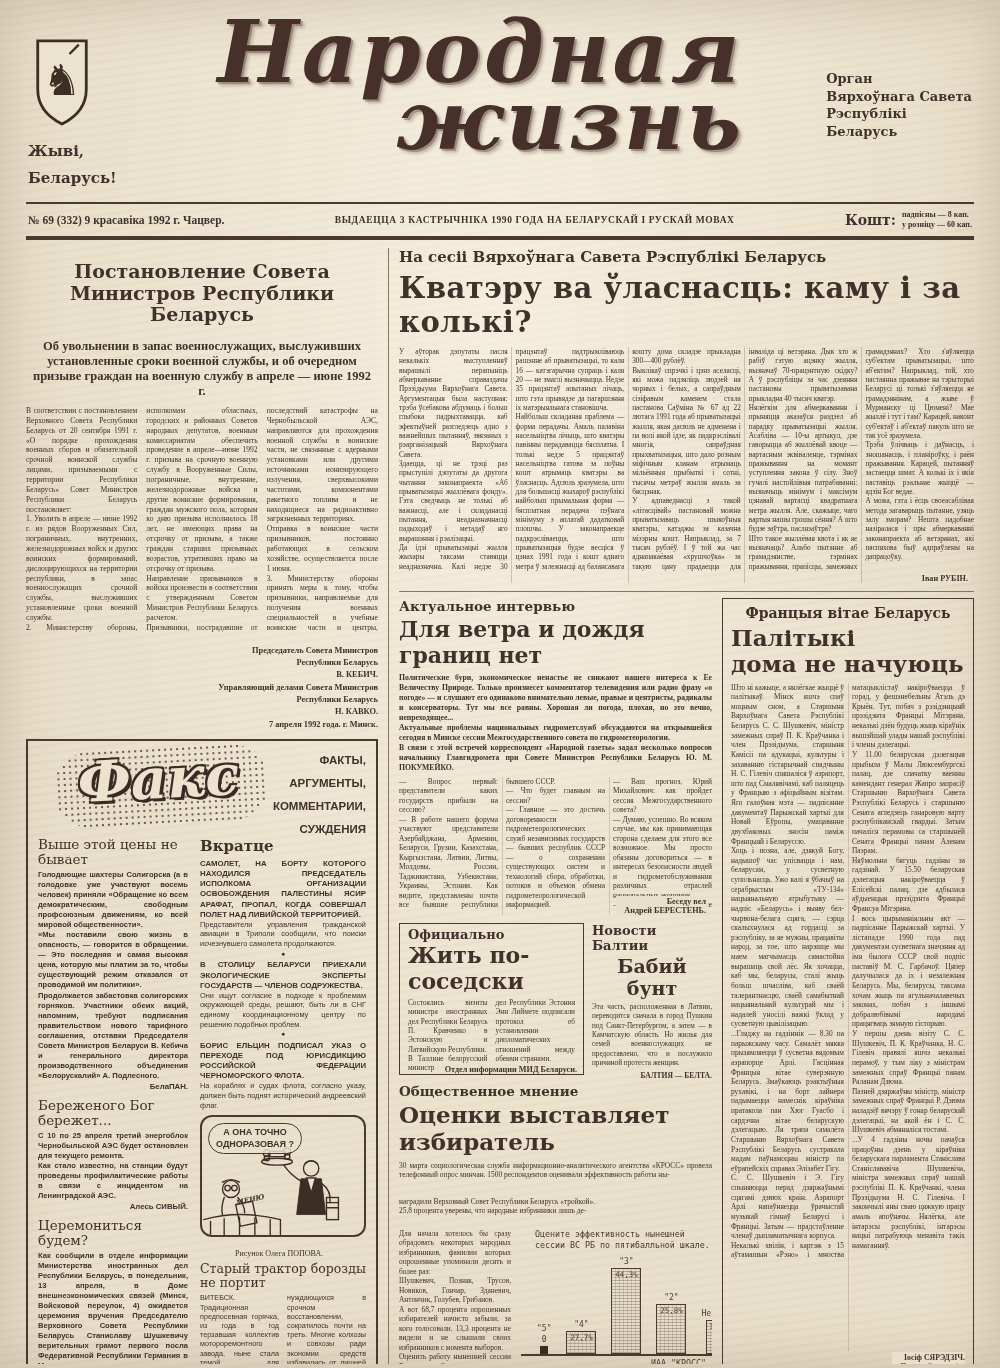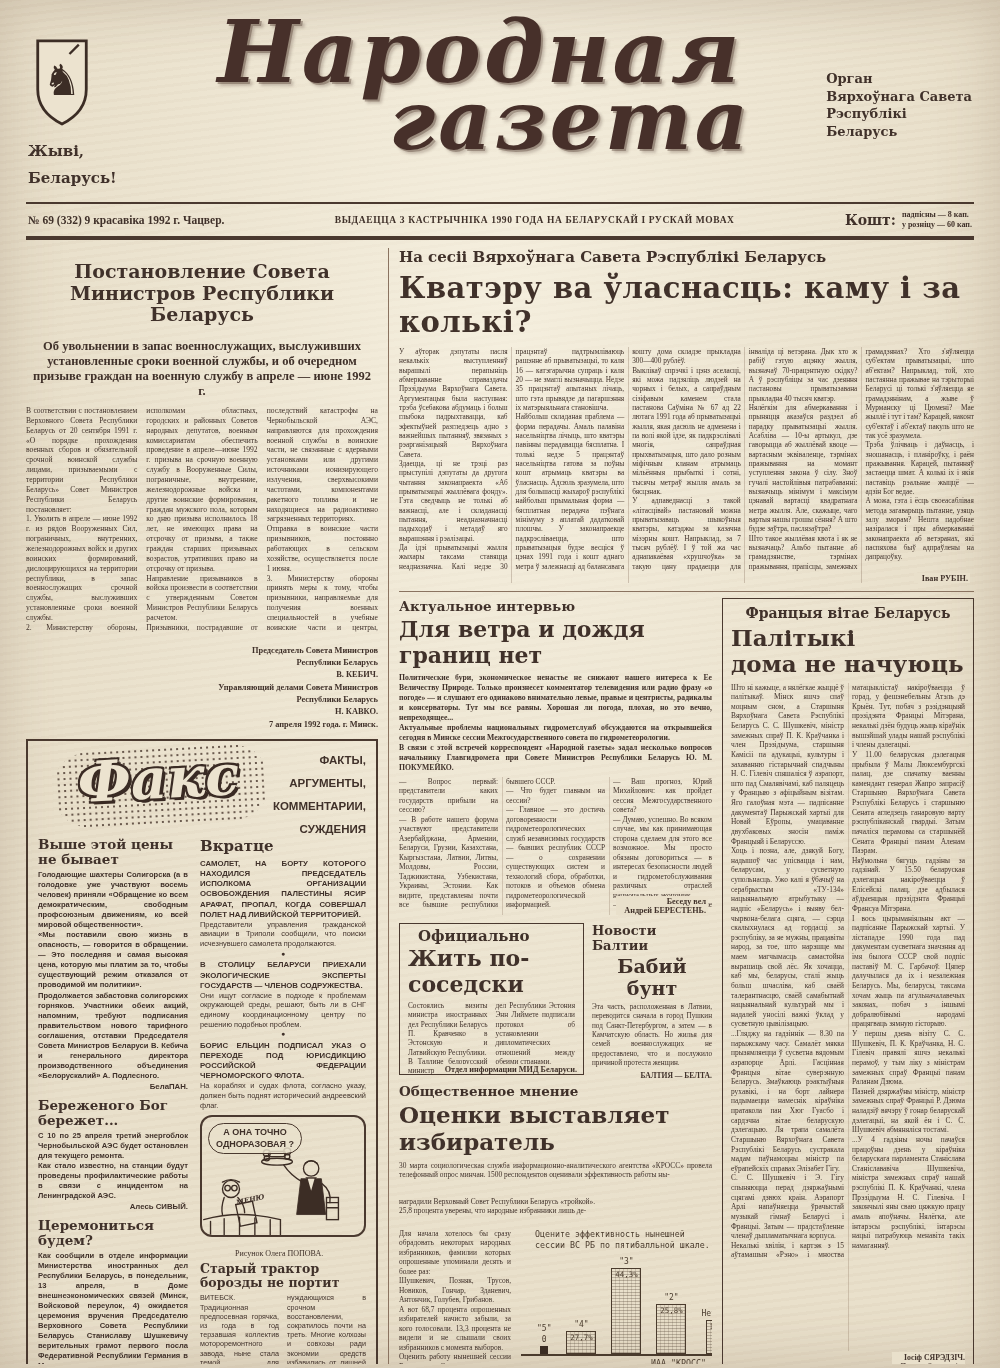--- a/index.html
+++ b/index.html
@@ -59,21 +59,21 @@
   .faks-logo span{
     position:absolute;left:22px;top:-2px;font-family:"DejaVu Serif",serif;font-style:italic;font-weight:bold;
     font-size:56px;color:#ece3cf;
     text-shadow:-2px -2px 0 #3a2b24,2px -2px 0 #3a2b24,-2px 2px 0 #3a2b24,2px 2px 0 #3a2b24,3px 3px 0 #3a2b24;
   }
   .faks-tagline{font-family:"Liberation Sans",sans-serif;font-weight:bold;font-size:11.5px;text-align:right;line-height:2.0;margin-top:2px;}
   .faks-tagline span{display:block;}
   .faks-cols{display:flex;gap:12px;flex:1;min-height:0;margin-top:2px;}
   .faks-colA{width:150px;flex:none;overflow:hidden;}
   .faks-colB{flex:1;min-width:0;overflow:hidden;}
-  .fh{font-family:"DejaVu Serif",serif;font-weight:bold;font-size:13.5px;line-height:1.12;margin:7px 0 3px;}
+  .fh{font-family:"DejaVu Serif",serif;font-weight:normal;font-size:13.5px;line-height:1.12;margin:7px 0 3px;}
   .fbody{font-family:"Liberation Sans",sans-serif;font-size:7.6px;line-height:1.32;text-align:justify;}
   .fbody.b{font-weight:bold;}
   .fby{font-family:"Liberation Sans",sans-serif;font-weight:bold;font-size:7.8px;text-align:right;margin:1px 0 2px;}
   .brief-h{font-family:"DejaVu Serif",serif;font-weight:bold;font-size:15px;margin:0 0 4px;}
   .brief .lead{font-family:"Liberation Sans",sans-serif;font-weight:bold;font-size:7.8px;line-height:1.3;text-align:justify;}
   .brief .tail{font-family:"Liberation Sans",sans-serif;font-size:7.4px;line-height:1.3;text-align:justify;}
   .brief .sep{text-align:center;font-size:7px;line-height:1.1;margin:2px 0;}
   .cartoon{position:relative;border:2px solid #4a392f;border-radius:12px;height:118px;margin:5px 0 2px;overflow:hidden;}
   .bubble{
     position:absolute;left:6px;top:6px;z-index:2;border:1.6px solid #4a392f;border-radius:16px;
@@ -92,21 +92,21 @@
   
   .lower-row{display:flex;gap:10px;margin-top:8px;height:796px;border-top:1px solid #8a7360;padding-top:6px;box-sizing:border-box;}
   .mid-col{flex:1;min-width:0;}
   .int-kicker{font-family:"DejaVu Serif",serif;font-weight:bold;font-size:13.5px;}
   .int-headline{font-family:"DejaVu Serif",serif;font-weight:bold;font-size:22px;margin:2px 0 5px;}
   .int-intro{font-size:7.7px;font-weight:bold;line-height:1.3;text-align:justify;margin-bottom:4px;}
   .int-wrap{position:relative;}
   .int-body{column-count:3;column-gap:8px;column-rule:1px solid rgba(138,115,96,.3);font-size:7.4px;line-height:1.28;text-align:justify;height:138px;overflow:hidden;}
   .official-row{display:flex;gap:8px;margin-top:8px;height:152px;}
   .official{flex:1.6;border:1.5px solid #4a392f;padding:3px 8px;position:relative;overflow:hidden;}
-  .off-kicker{font-family:"DejaVu Serif",serif;font-weight:bold;font-size:15px;margin-left:10px;}
+  .off-kicker{font-family:"DejaVu Serif",serif;font-weight:bold;font-size:13px;}
   .off-headline{font-family:"DejaVu Serif",serif;font-weight:bold;font-size:22px;margin:0 0 4px;}
   .off-body{column-count:2;column-gap:8px;font-size:7.3px;line-height:1.28;text-align:justify;height:92px;overflow:hidden;}
   .baltic{width:120px;flex:none;position:relative;}
   .baltic-kicker{font-family:"DejaVu Serif",serif;font-weight:bold;font-size:13px;text-align:left;}
   .baltic-headline{font-family:"DejaVu Serif",serif;font-weight:bold;font-size:19px;text-align:center;margin:2px 0 4px;}
   .baltic-lead{font-family:"Liberation Sans",sans-serif;font-weight:bold;font-size:7.2px;line-height:1.3;text-align:justify;}
   .baltic-rest{font-size:7.2px;line-height:1.3;text-align:justify;}
   .baltic-by{font-weight:bold;font-size:7.6px;text-align:right;margin-top:2px;}
   .opinion{margin-top:8px;}
   .op-kicker{font-family:"DejaVu Serif",serif;font-weight:bold;font-size:13.5px;}
@@ -151,21 +151,21 @@
       <path d="M4,4 H56 V56 Q56,80 30,93 Q4,80 4,56 Z" fill="#ece3cf" stroke="#3c2d25" stroke-width="3"></path>
       <text x="30" y="62" font-size="46" text-anchor="middle" fill="#3c2d25" font-family="DejaVu Sans">♞</text>
       <path d="M38,18 L48,8" stroke="#3c2d25" stroke-width="2.5" fill="none"></path>
     </svg>
     <div class="motto">
       <div>Жыві,</div>
       <div>Беларусь!</div>
     </div>
     <div class="logo">
       <span class="l1">Народная</span>
-      <span class="l2">газета</span>
+      <span class="l2">жизнь</span>
     </div>
     <div class="organ pre">Орган
 Вярхоўнага Савета
 Рэспублікі
 Беларусь</div>
   </header>
 
   <div class="info-bar">
     <span class="issue">№ 69 (332) 9 красавіка 1992 г. Чацвер.</span>
     <span class="since">ВЫДАЕЦЦА З КАСТРЫЧНІКА 1990 ГОДА НА БЕЛАРУСКАЙ І РУСКАЙ МОВАХ</span>

